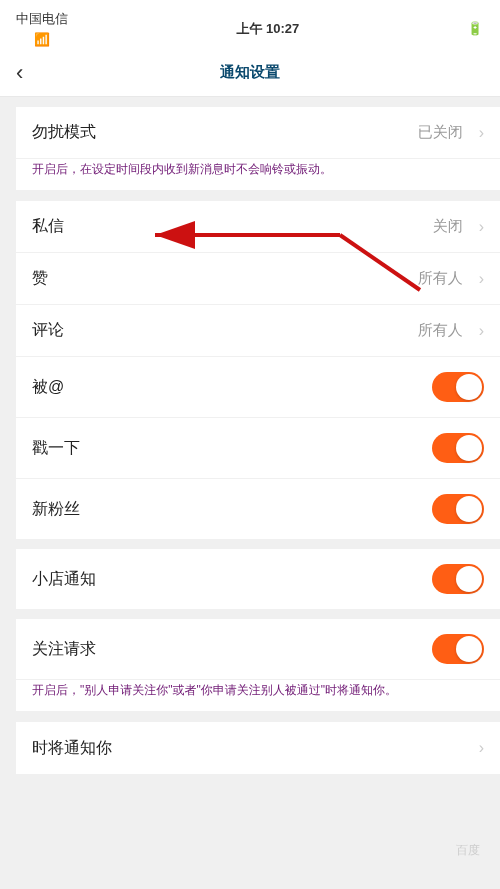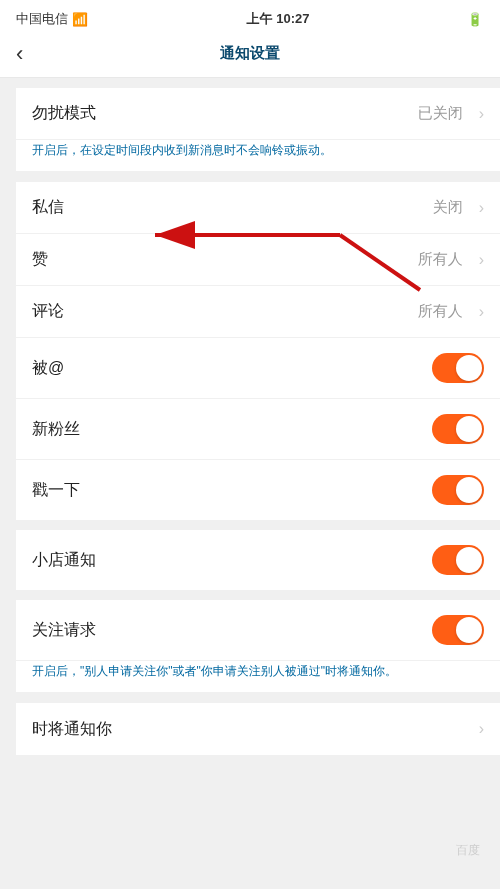--- a/index.html
+++ b/index.html
@@ -16,21 +16,21 @@
     
     .status-bar {
       display: flex;
       justify-content: space-between;
       align-items: center;
       padding: 10px 16px 6px;
       background: #fff;
       font-size: 13px;
       font-weight: 500;
     }
-    .status-left { display: flex; align-items: center; gap: 4px; }
+    .status-left { display: flex; align-items: center; gap: 4px; flex-direction: column; }
     .status-center { font-size: 13px; font-weight: 700; }
     .status-right { display: flex; align-items: center; gap: 4px; }
 
     
     .header {
       display: flex;
       align-items: center;
       justify-content: center;
       background: #fff;
       padding: 10px 16px 14px;
@@ -87,21 +87,21 @@
     .list-item-chevron {
       color: #ccc;
       font-size: 16px;
     }
 
     
     .hint-text {
       background: #fff;
       padding: 2px 16px 12px;
       font-size: 12px;
-      color: #0369a1;
+      color: #701a75;
       border-bottom: 1px solid #f0f0f0;
     }
 
     
     .toggle {
       position: relative;
       width: 52px;
       height: 30px;
       background: #ff5e14;
       border-radius: 15px;
@@ -206,26 +206,26 @@
         <span class="list-item-chevron">›</span>
       </div>
     </div>
 
     <div class="list-item">
       <span class="list-item-label">被@</span>
       <div class="toggle"></div>
     </div>
 
     <div class="list-item">
+      <span class="list-item-label">戳一下</span>
+      <div class="toggle"></div>
+    </div>
+
+    <div class="list-item">
       <span class="list-item-label">新粉丝</span>
-      <div class="toggle"></div>
-    </div>
-
-    <div class="list-item">
-      <span class="list-item-label">戳一下</span>
       <div class="toggle"></div>
     </div>
   </div>
 
   <div class="section-gap"></div>
   <div class="list-group">
     <div class="list-item">
       <span class="list-item-label">小店通知</span>
       <div class="toggle"></div>
     </div>

